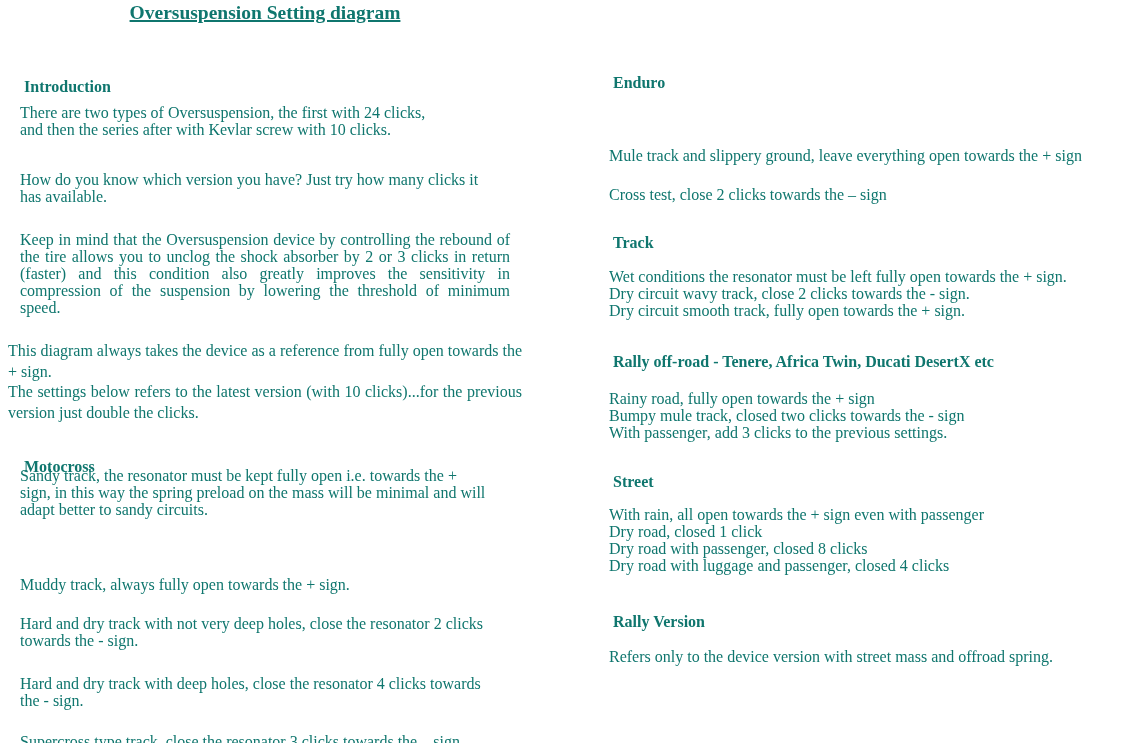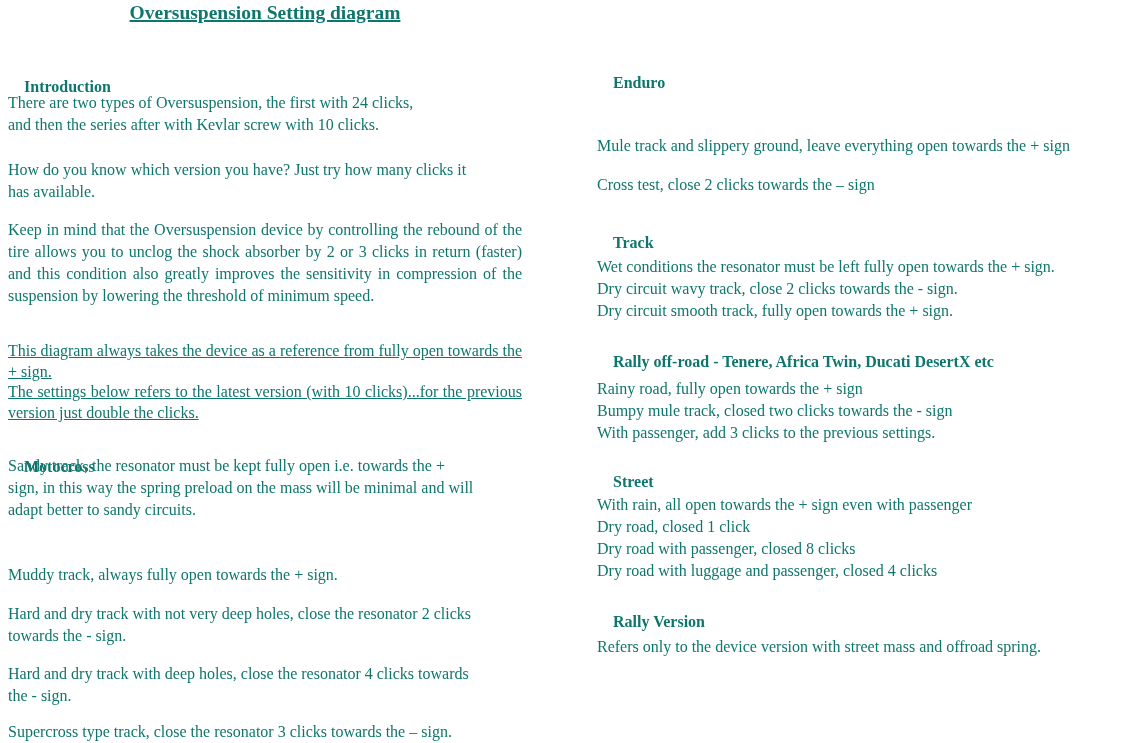--- a/index.html
+++ b/index.html
@@ -41,39 +41,38 @@
     left: 0; right: 0;
     margin: 16px;
     font-size: 16px;
     line-height: 20.6px;
     font-weight: bold;
     white-space: pre;
   }
   .block {
     position: absolute;
     left: 0; right: 0;
-    margin: 0;
+    margin: 12px;
     font-size: 16px;
-    line-height: 22px;
+    line-height: 17px;
     white-space: pre; 
   }
   .just {
     white-space: normal;   
     text-align: justify;
   }
   .stack {
     position: absolute;
     left: 0; right: 0;
   }
   .stack p {
     margin: 0;
     font-size: 16px;
     line-height: 20.6px;
     text-align: justify;
-    text-decoration: underline;
   }
 </style>
 </head>
 <body>
 
 <div class="page">
 
   <div class="col col-left">
     <h1 class="doc-title">Oversuspension Setting diagram</h1>
 

